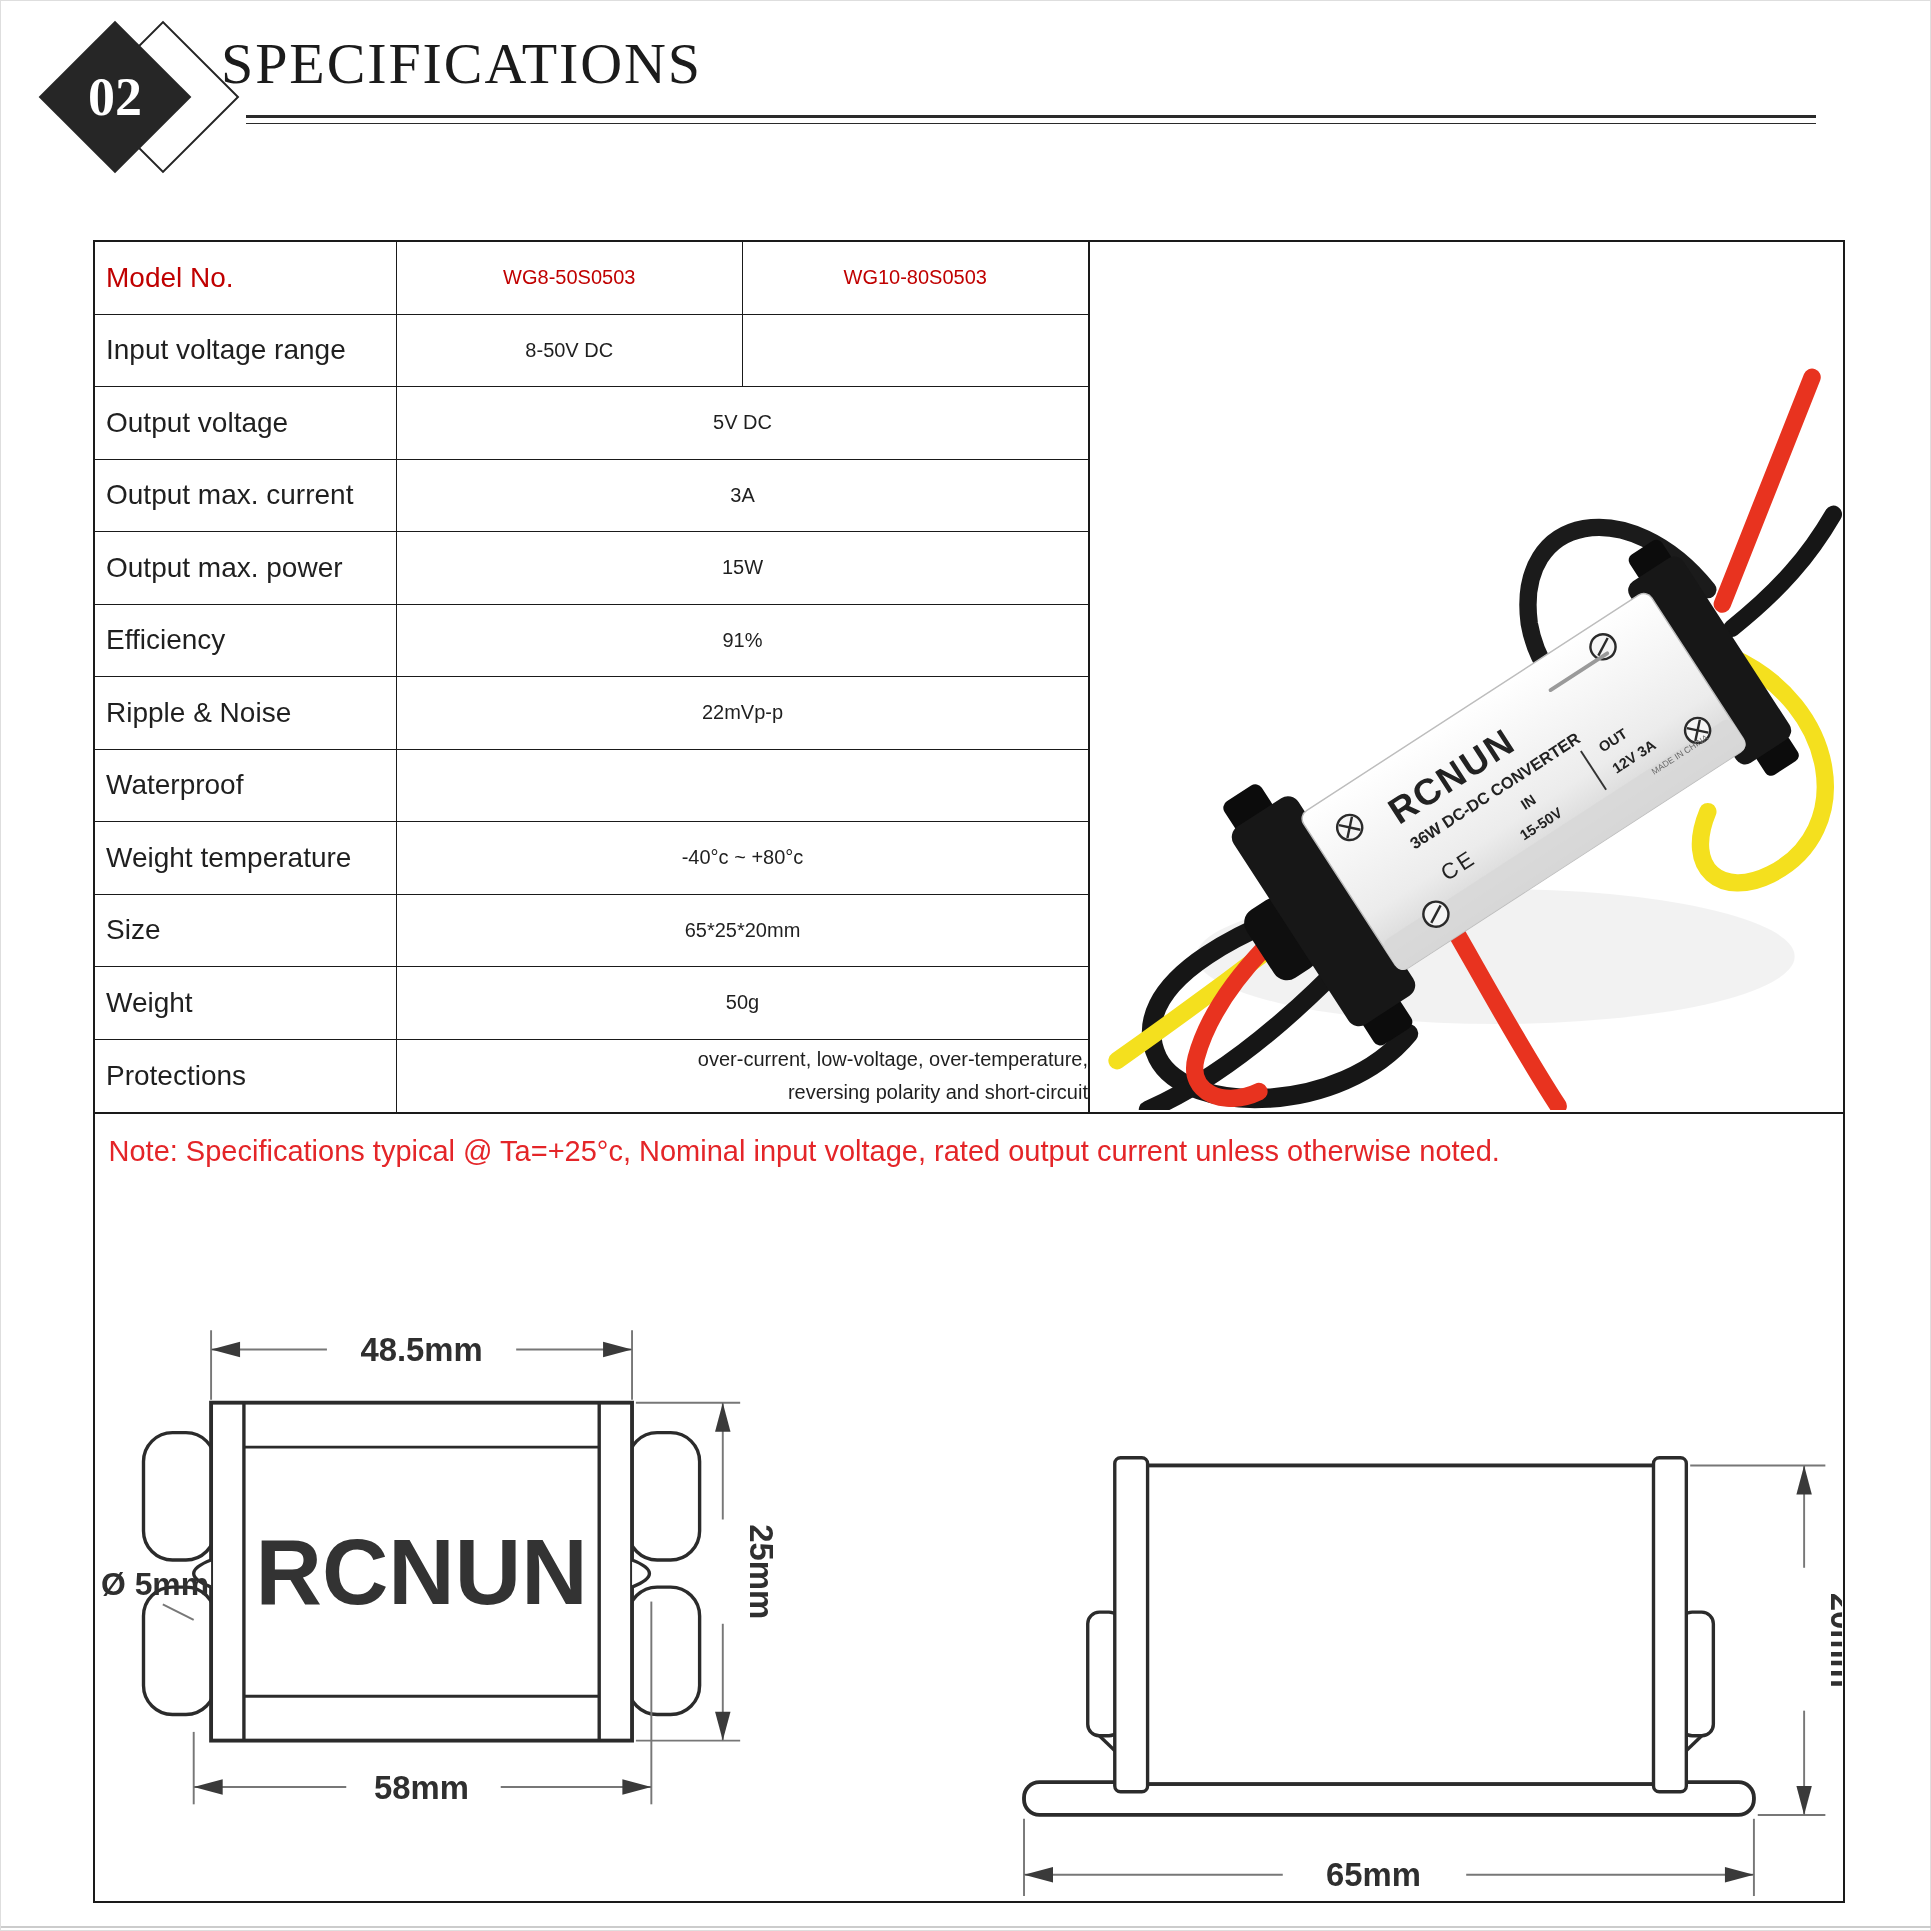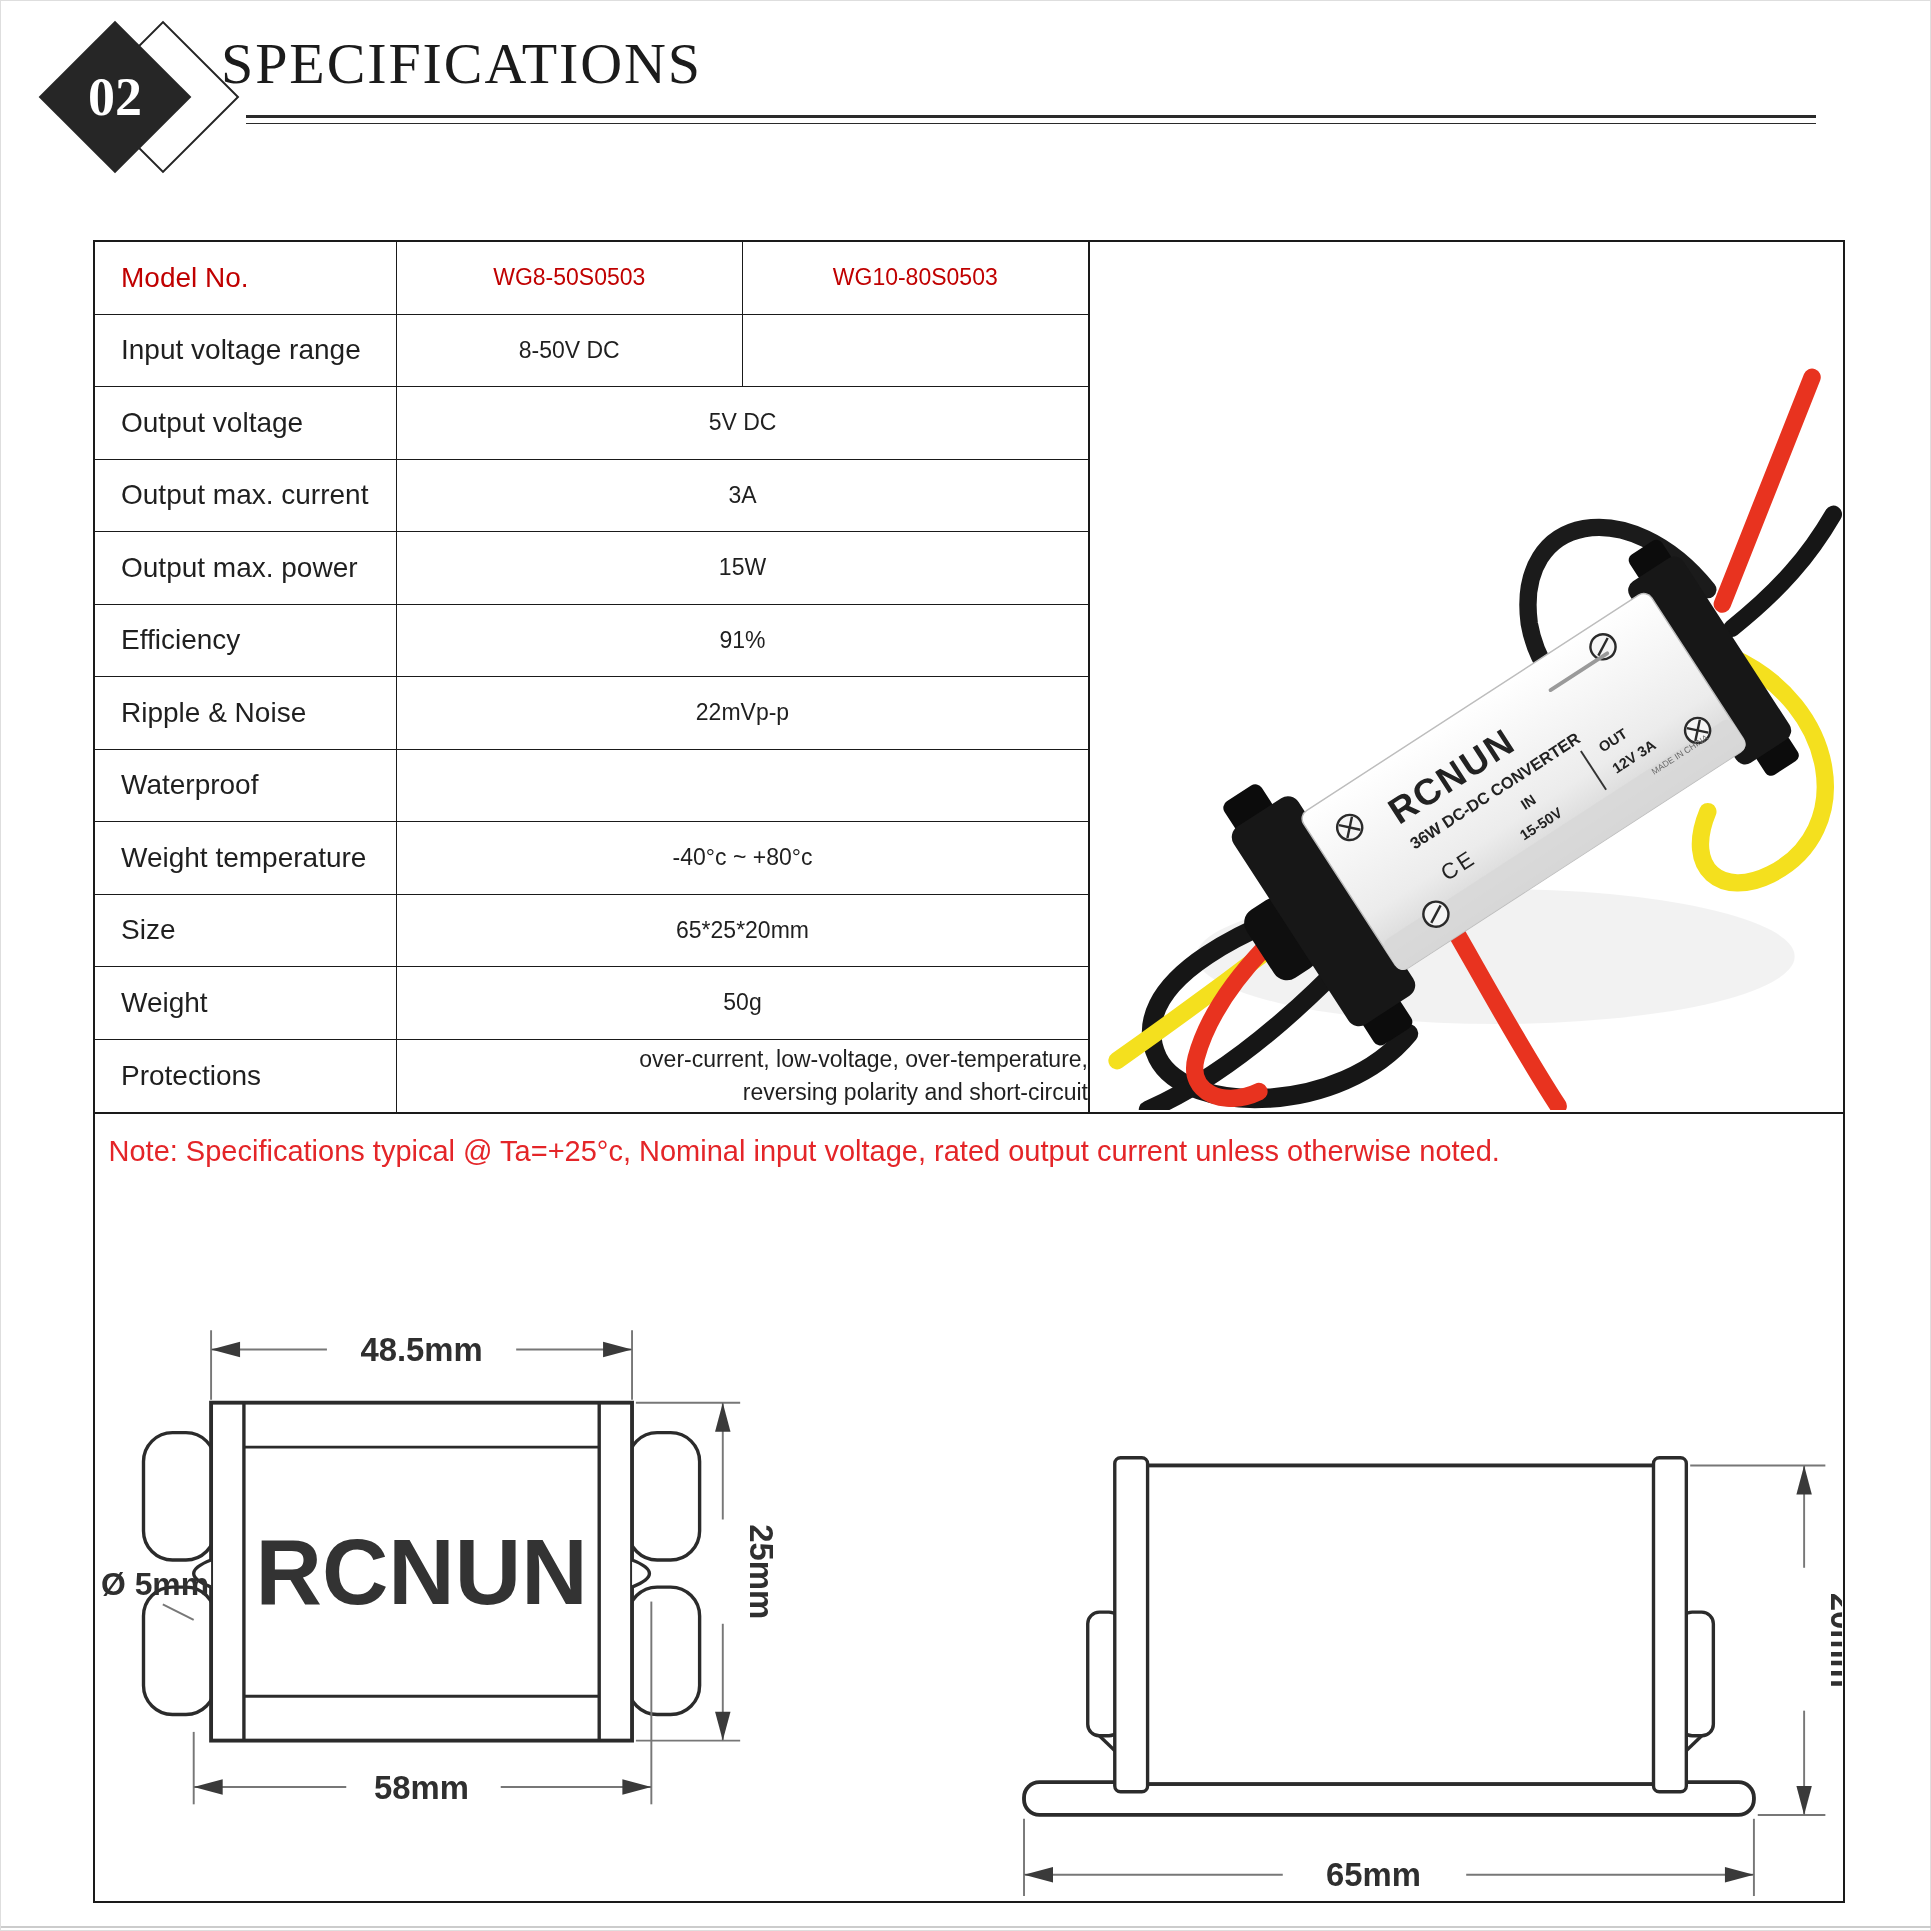--- a/index.html
+++ b/index.html
@@ -15,22 +15,22 @@
   .title-rule-a{position:absolute;left:245px;top:114px;width:1570px;height:2.9px;background:#2a2a2a;}
   .title-rule-b{position:absolute;left:245px;top:122px;width:1570px;height:1px;background:#2a2a2a;}
 
   
   .spec-table{position:absolute;left:92px;top:239px;width:997px;height:874px;border:2.9px solid #1a1a1a;box-sizing:border-box;
     display:grid;grid-template-rows:repeat(12,1fr);background:#fff;}
   .t-row{display:grid;border-bottom:1.9px solid #1a1a1a;box-sizing:border-box;min-height:0;}
   .t-row:last-child{border-bottom:none;}
   .t-row.three{grid-template-columns:302px 1fr 1fr;}
   .t-row.two{grid-template-columns:302px 1fr;}
-  .cell{display:flex;align-items:center;justify-content:center;font-size:23px;box-sizing:border-box;min-height:0;text-align:center;}
-  .cell.label{justify-content:flex-start;padding-left:26px;border-right:1.9px solid #1a1a1a;font-size:28px;text-align:left;}
+  .cell{display:flex;align-items:center;justify-content:center;font-size:20px;box-sizing:border-box;min-height:0;text-align:center;}
+  .cell.label{justify-content:flex-start;padding-left:11px;border-right:1.9px solid #1a1a1a;font-size:28px;text-align:left;}
   .cell.mid{border-right:1.9px solid #1a1a1a;}
   .red{color:#c00000;}
   .prot{flex-direction:column;line-height:33px;align-items:flex-end;}
 
   
   .photo-panel{position:absolute;left:1089px;top:239px;width:755px;height:874px;border:2.9px solid #1a1a1a;border-left:none;box-sizing:border-box;background:#fff;overflow:hidden;}
   .photo-panel svg{display:block;}
 
   
   .note-box{position:absolute;left:92px;top:1113px;width:1752px;height:789px;border:2.9px solid #1a1a1a;border-top:none;box-sizing:border-box;background:#fff;}

